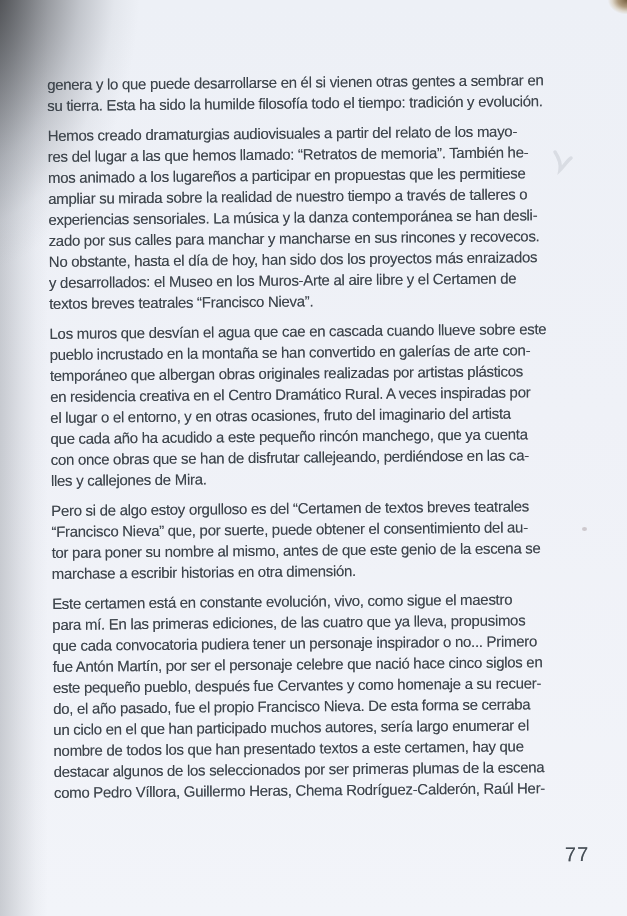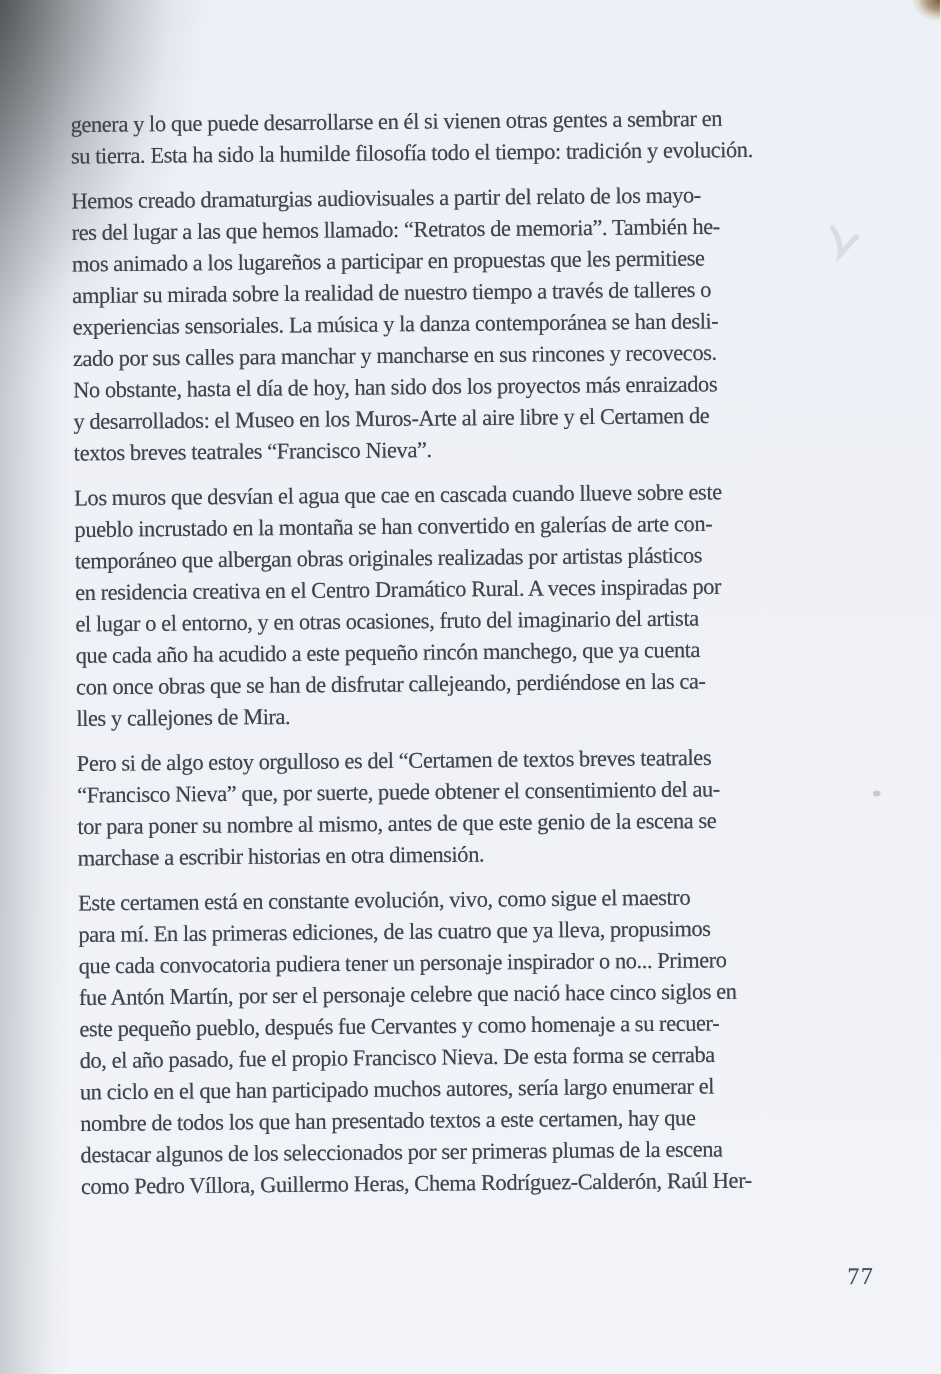--- a/index.html
+++ b/index.html
@@ -12,21 +12,20 @@
     overflow: hidden;
     font-family: "Liberation Sans", "DejaVu Sans", sans-serif;
     background: #eef1f7;
   }
   .scan-page {
     position: relative;
     width: 627px;
     height: 916px;
     background: linear-gradient(to bottom, #edf0f6 0%, #eff1f7 45%, #f2f4f9 100%);
     overflow: hidden;
-    font-family: Liberation Serif, serif;
   }
   
   .edge-left-shadow {
     position: absolute;
     left: 0; top: 0;
     width: 48px; height: 100%;
     background: linear-gradient(to right,
       rgba(105,110,117,0.30) 0%,
       rgba(130,135,142,0.16) 45%,
       rgba(150,155,162,0.06) 75%,
@@ -94,21 +93,21 @@
     display: block;
     height: 21px;
     line-height: 21px;
     white-space: nowrap;
   }
   .page-number {
     position: absolute;
     left: 565px;
     top: 843px;
     color: #474f57;
-    font-size: 16px;
+    font-size: 20px;
     letter-spacing: 1px;
     transform: rotate(-0.6deg);
     text-shadow: 0 0 0.5px rgba(62,70,78,0.5);
   }
 </style>
 </head>
 <body>
 
 <div class="scan-page">
 

